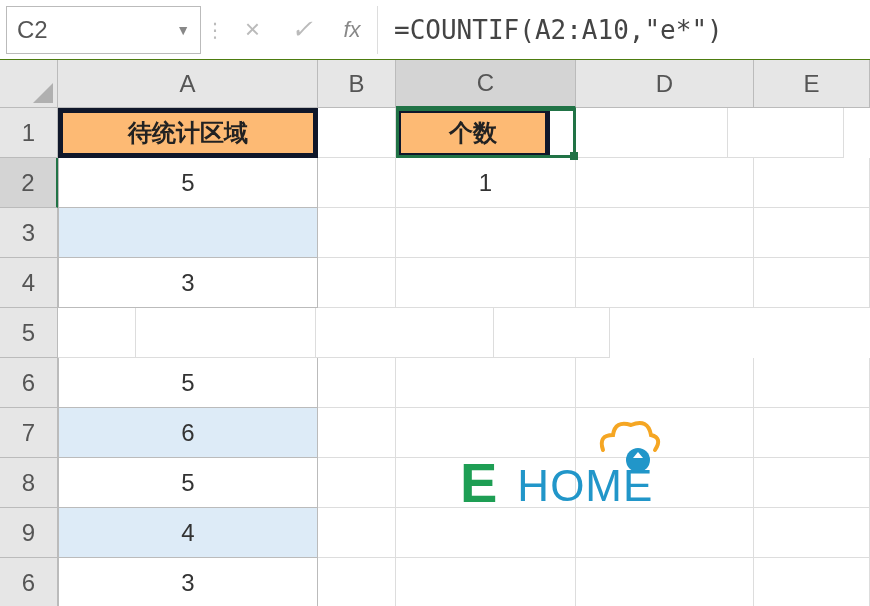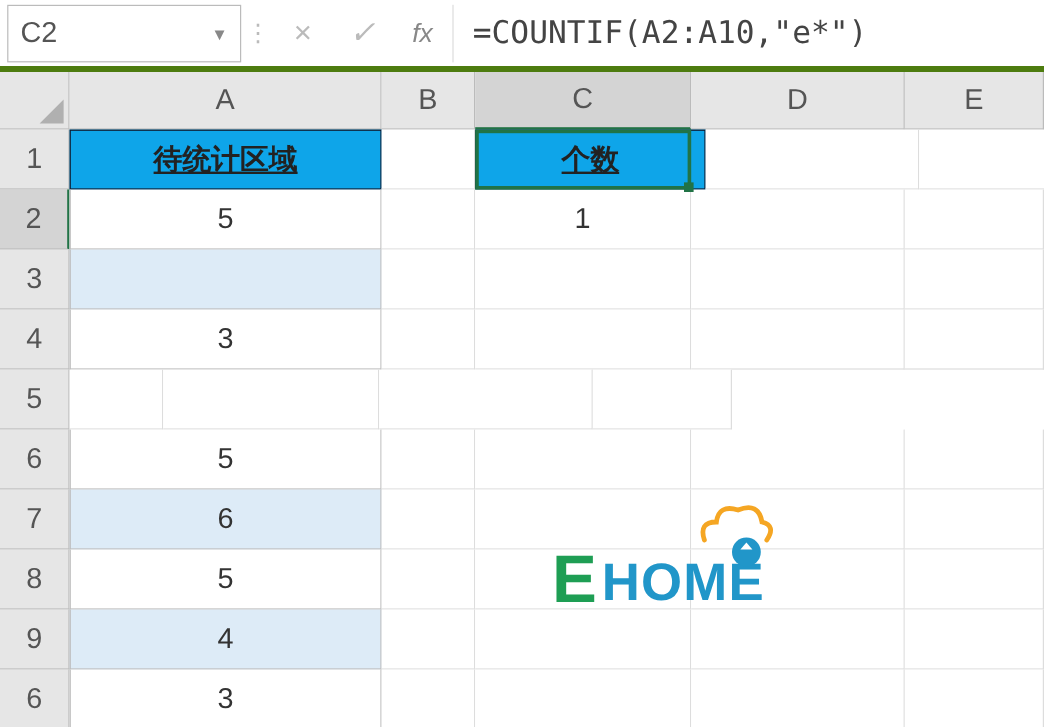--- a/index.html
+++ b/index.html
@@ -8,21 +8,21 @@
     font-family: "Microsoft YaHei", Arial, sans-serif;
     background: #fff;
     overflow: hidden;
     width: 870px;
     height: 606px;
   }
   .formula-bar {
     display: flex;
     align-items: center;
     height: 60px;
-    border-bottom: 5px solid #4d7c0f;
+    border-bottom: 1px solid #4d7c0f;
     background: #fff;
   }
   .name-box {
     width: 195px;
     height: 48px;
     margin: 6px 0 6px 6px;
     border: 1px solid #bbb;
     display: flex;
     align-items: center;
     padding: 0 10px;
@@ -142,25 +142,24 @@
     border-right: 1px solid #ddd;
     border-bottom: 1px solid #ddd;
     display: flex;
     align-items: center;
     justify-content: center;
     font-size: 24px;
     color: #333;
     background: #fff;
   }
   .hdr-cell {
-    background: #0ea5e9;
+    background: #fdba74;
     font-weight: bold;
-    border: 1px solid #0f172a;
+    border: 5px solid #0f172a;
     color: #222;
-    text-decoration: underline;
   }
   .data-cell {
     border: 1px solid #bbb;
     border-top: none;
   }
   .data-cell.alt {
     background: #ddebf7;
   }
   .data-cell.hl {
     background: #fce4d6;
@@ -191,24 +190,24 @@
   }
   .logo-xcel {
     font-size: 44px;
     font-weight: bold;
     color: #1e9e54;
     font-family: Arial, sans-serif;
     margin-bottom: 4px;
   }
   .logo-home {
     font-size: 44px;
-    font-weight: bold;
+    font-weight: normal;
     color: #2196c9;
     font-family: Arial, sans-serif;
-    margin-left: 4px;
+    margin-left: 20px;
     margin-bottom: 4px;
     letter-spacing: 1px;
   }
   .logo-swirl {
     position: absolute;
     right: -10px; top: -40px;
     width: 70px; height: 70px;
   }
 </style>
 </head>
@@ -285,21 +284,21 @@
         <span>6</span>
       </div>
   </div>
 
   <div class="grid">
     <div class="grid-row">
       <div class="cell hdr-cell" style="width:260px">
           <span>待统计区域</span>
         </div>
       <div class="cell" style="width:78px"></div>
-      <div class="cell hdr-cell" style="width:192px">
+      <div class="cell hdr-cell" style="width:154px">
           <span>个数</span>
         </div>
       <div class="cell" style="width:178px"></div>
       <div class="cell" style="width:116px"></div>
     </div>
     <div class="grid-row">
       <div class="cell data-cell" style="width:260px">
           <span>5</span>
         </div>
       <div class="cell" style="width:78px"></div>

